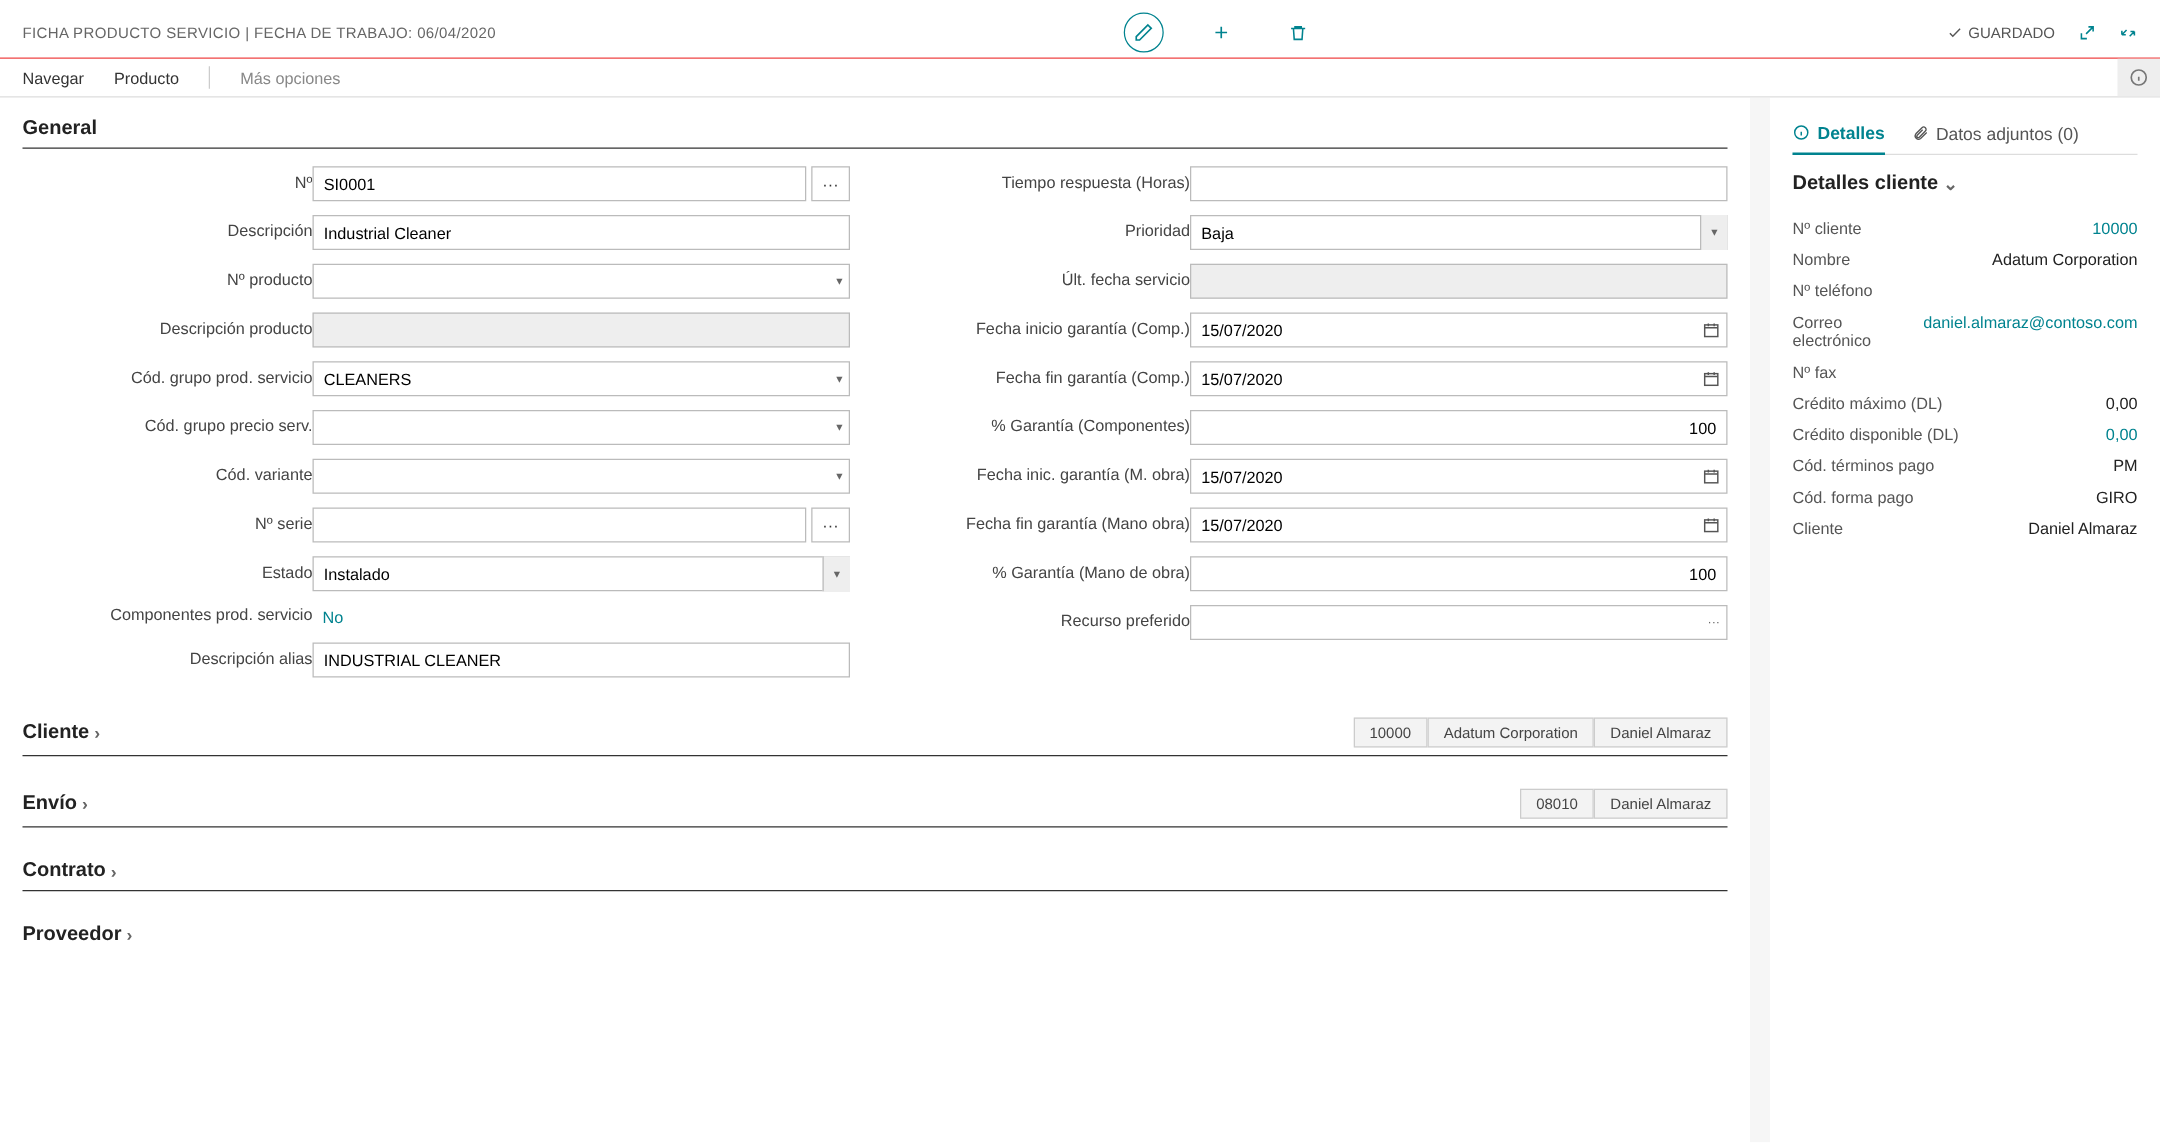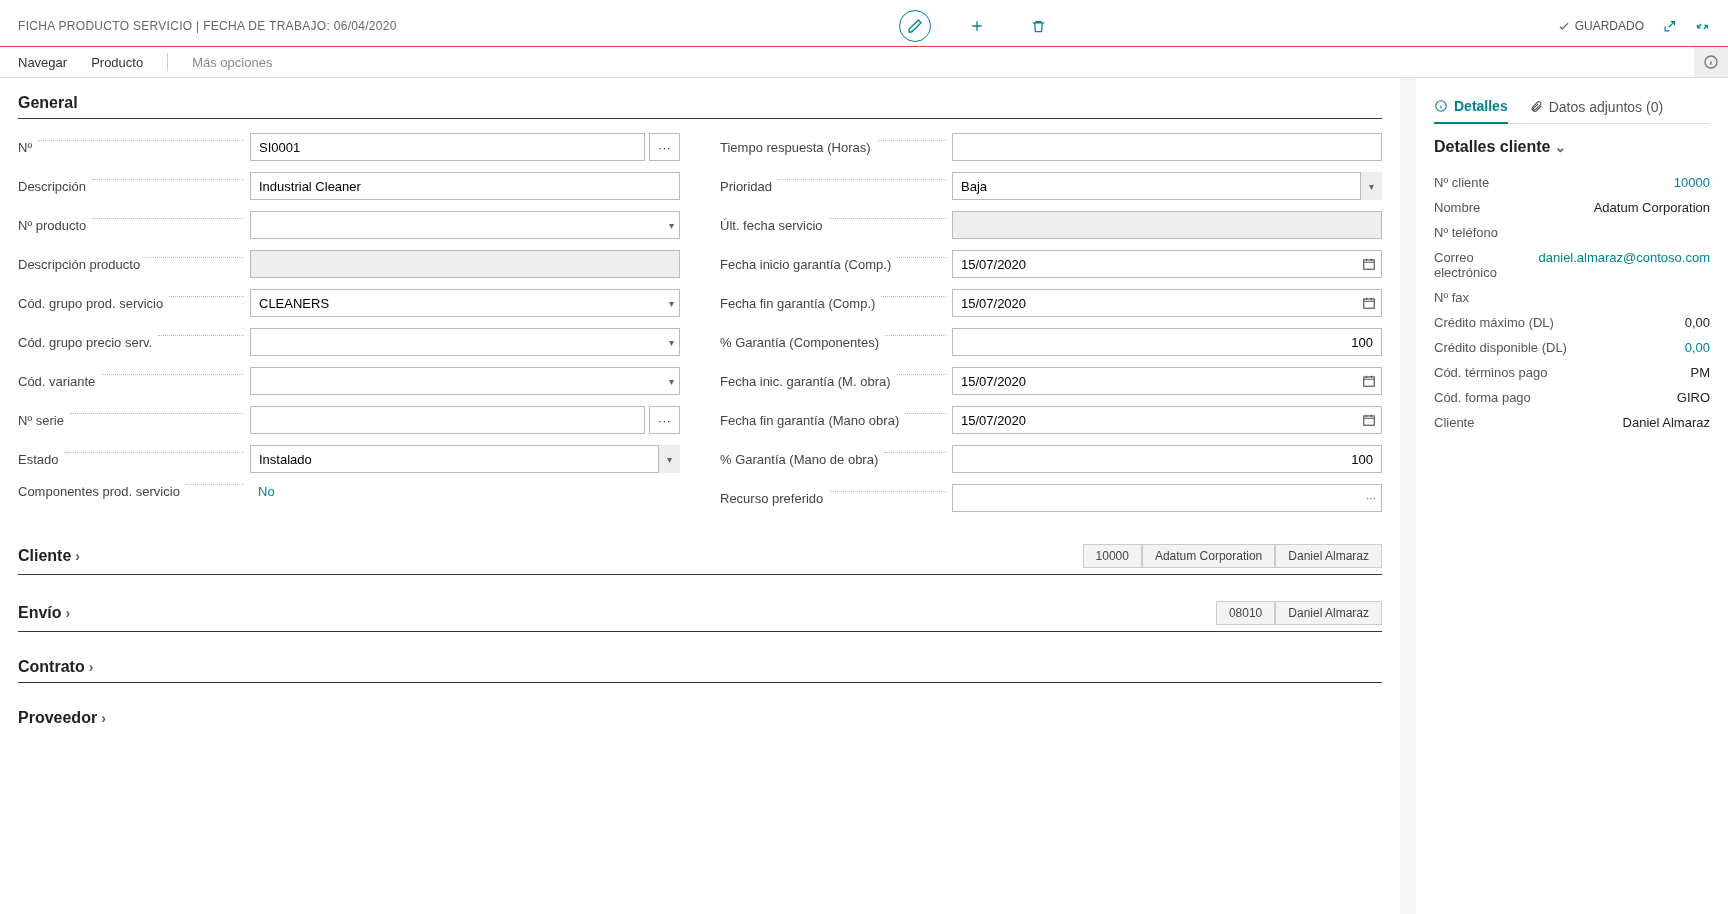--- a/index.html
+++ b/index.html
@@ -31,21 +31,21 @@
 .section-title { font-size: 16px; font-weight: 600; color: #222; padding-bottom: 6px; border-bottom: 1px solid #333; margin-bottom: 14px; }
 .section-title.collapsible { display:flex; align-items:center; justify-content:space-between; cursor:pointer;}
 .sect-left { display:flex; align-items:center; gap:4px;}
 .chev { color:#666; font-size: 14px;}
 .summary-tags { display:flex; gap:0; }
 .tag { border:1px solid #ccc; background:#f3f3f3; padding:4px 12px; font-size:12px; color:#444; font-weight:400;}
 
 .form-grid { display: flex; gap: 40px; margin-bottom: 32px; }
 .form-col { flex: 1; display: flex; flex-direction: column; gap: 11px; }
 .field-row { display: flex; align-items: center; }
-.label { width: 232px; color: #444; font-size: 13px; display:flex; align-items:flex-start; }
+.label { width: 232px; color: #444; font-size: 13px; display:flex; align-items:flex-end;flex-direction:column; }
 .label .dots { flex:1; border-bottom: 1px dotted #bbb; margin: 0 6px 3px 6px; height: 1px; }
 .control { flex: 1; display:flex; gap:4px; }
 .inp { height: 28px; border: 1px solid #bbb; padding: 2px 8px; font-size: 13px; background: #fff; width:100%; font-family:inherit;}
 .inp.ro { background: #eee; }
 .inp.num { text-align:right; }
 .sel-wrap { position:relative; flex:1; display:flex;}
 .sel-caret { position:absolute; right:6px; top:50%; transform:translateY(-50%); pointer-events:none; color:#666; font-size:10px;}
 .sel-caret.boxed { right:0; top:0; bottom:0; transform:none; width:22px; border-left:1px solid #bbb; background:#eee; display:flex; align-items:center; justify-content:center;}
 .btn-ell { width:34px; height:28px; border:1px solid #bbb; background:#fff; display:flex; align-items:center; justify-content:center; cursor:pointer; font-size:13px;}
 .date-wrap { position:relative; flex:1; }
@@ -242,20 +242,29 @@
             <div class="field-row">
               <div class="label">
                   <span>Componentes prod. servicio</span>
                   <span class="dots"></span>
                 </div>
               <div class="control">
                   <span class="field-link">No</span>
                 </div>
             </div>
 
+            <div class="field-row">
+              <div class="label">
+                  <span>Descripción alias</span>
+                  <span class="dots"></span>
+                </div>
+              <div class="control">
+                  <input class="inp" value="INDUSTRIAL CLEANER" style="">
+                </div>
+            </div>
 
           </div>
 
           <div class="form-col">
 
             <div class="field-row">
               <div class="label">
                   <span>Tiempo respuesta (Horas)</span>
                   <span class="dots"></span>
                 </div>

